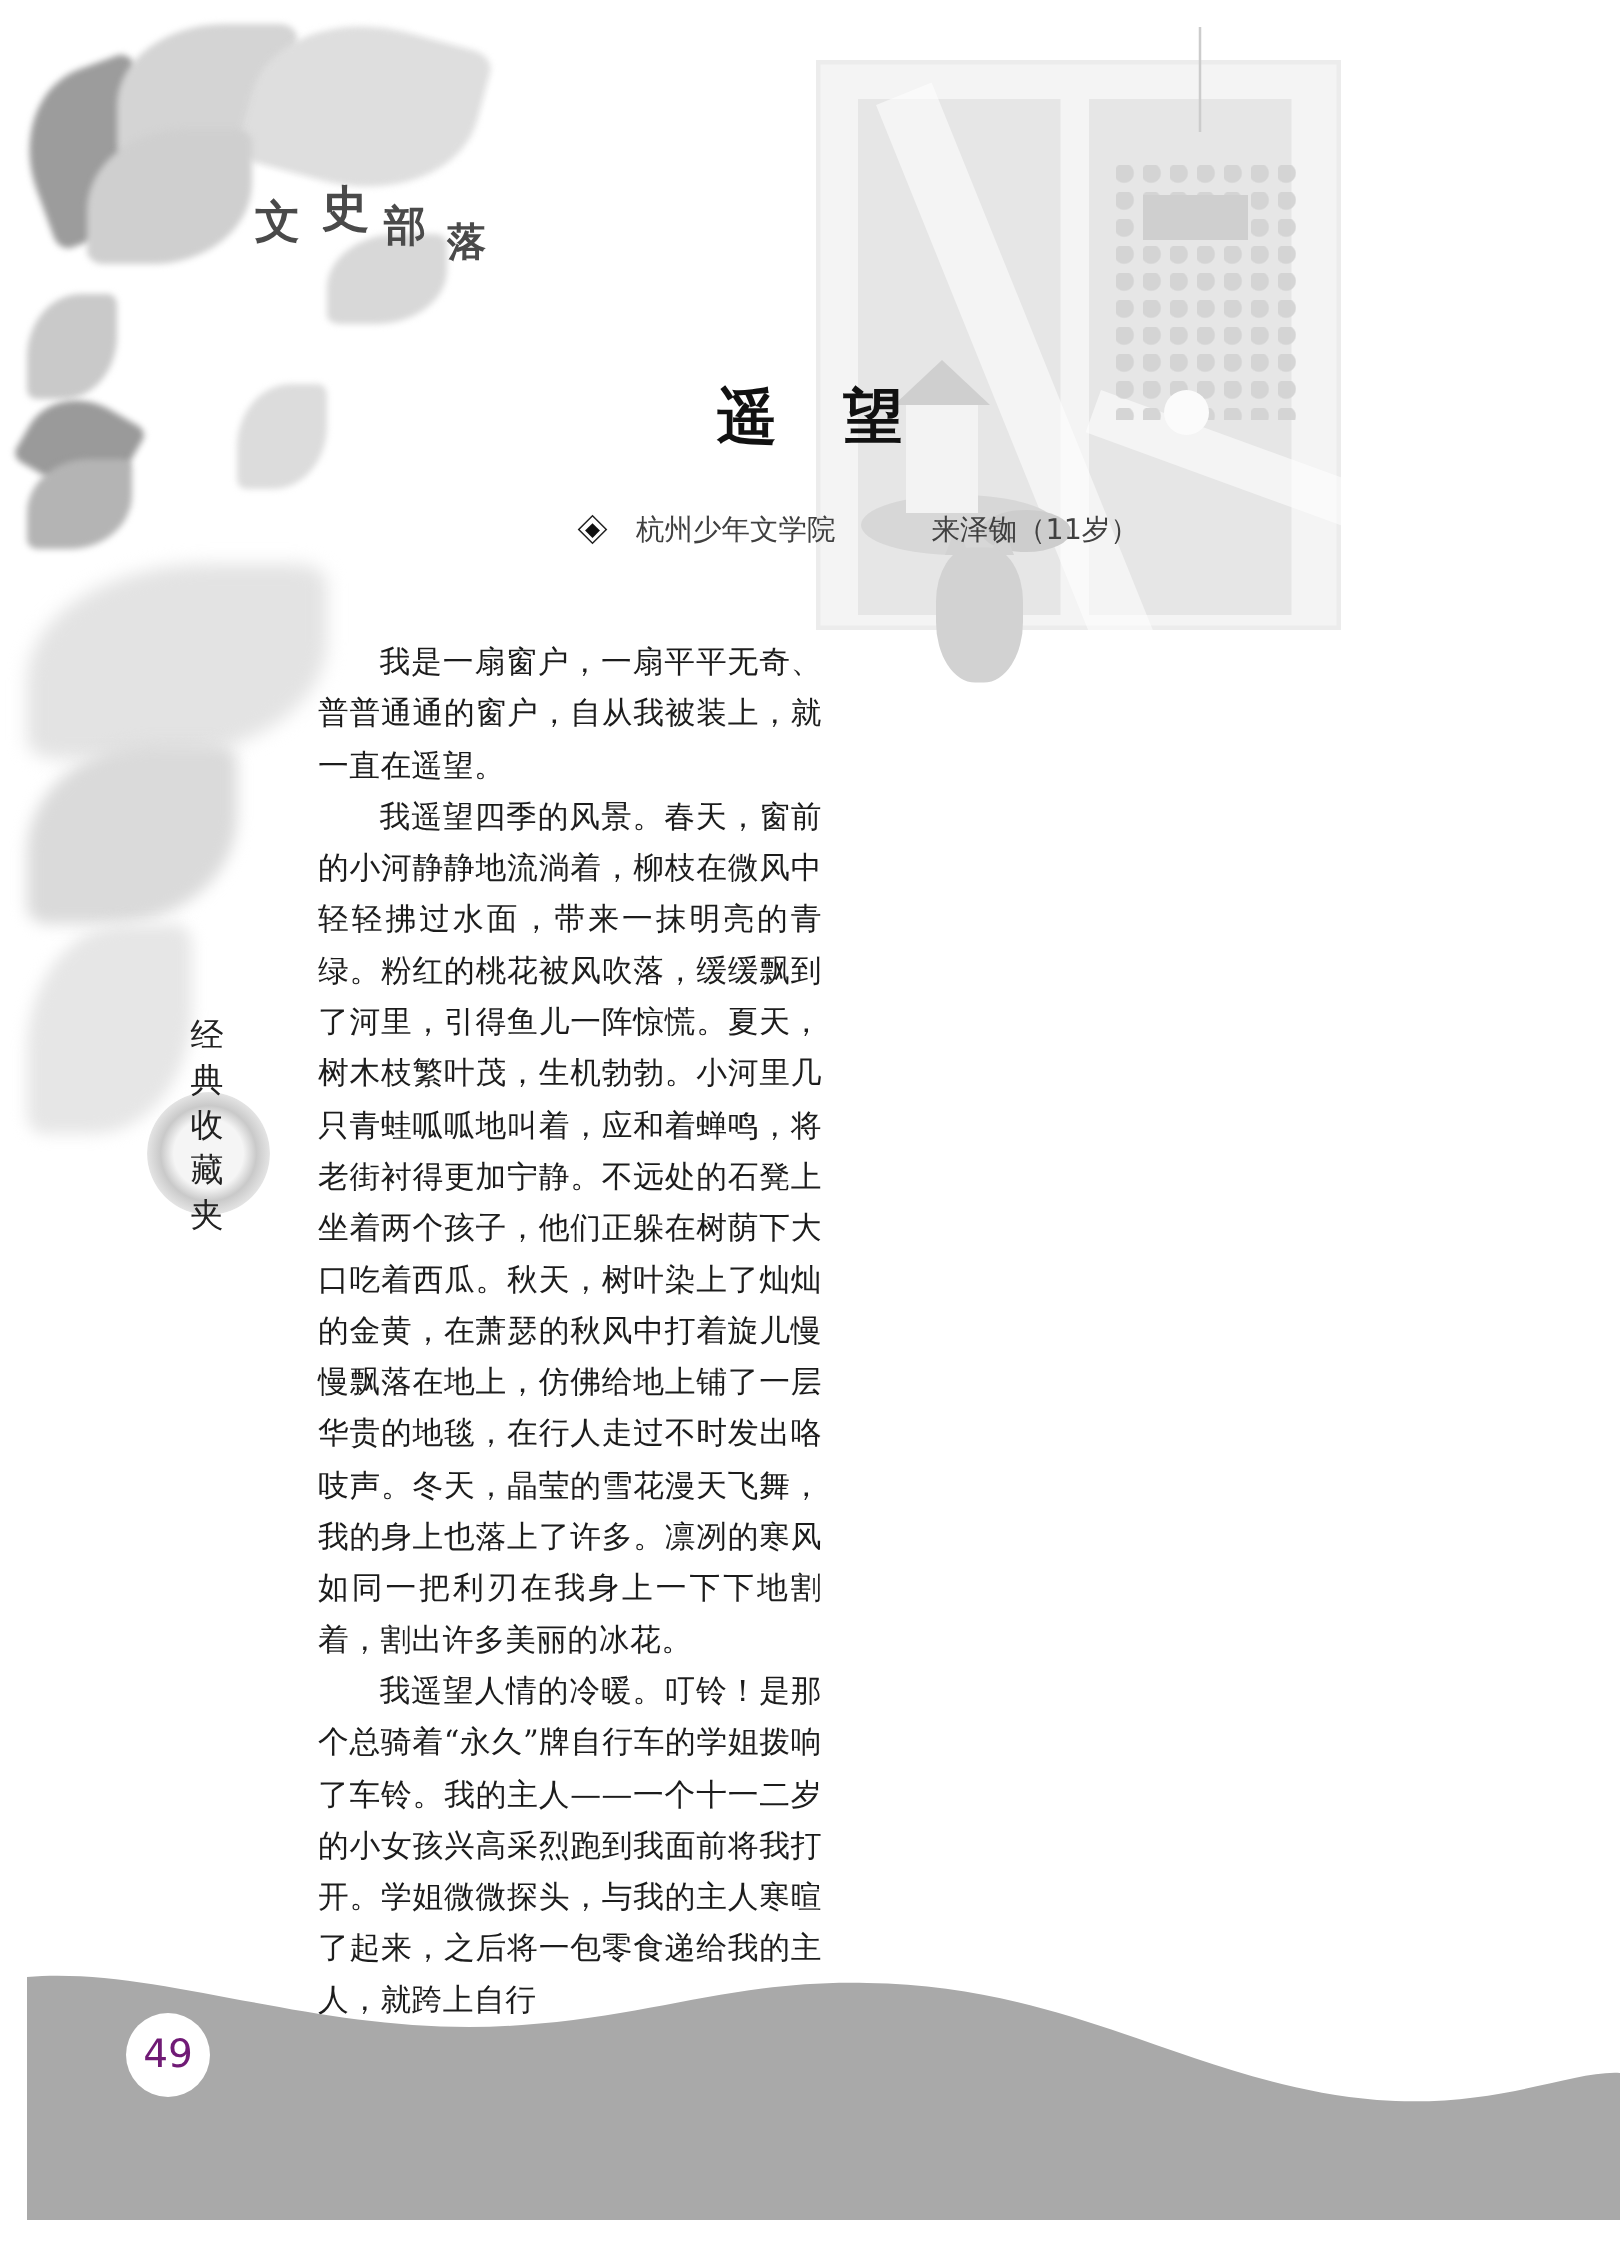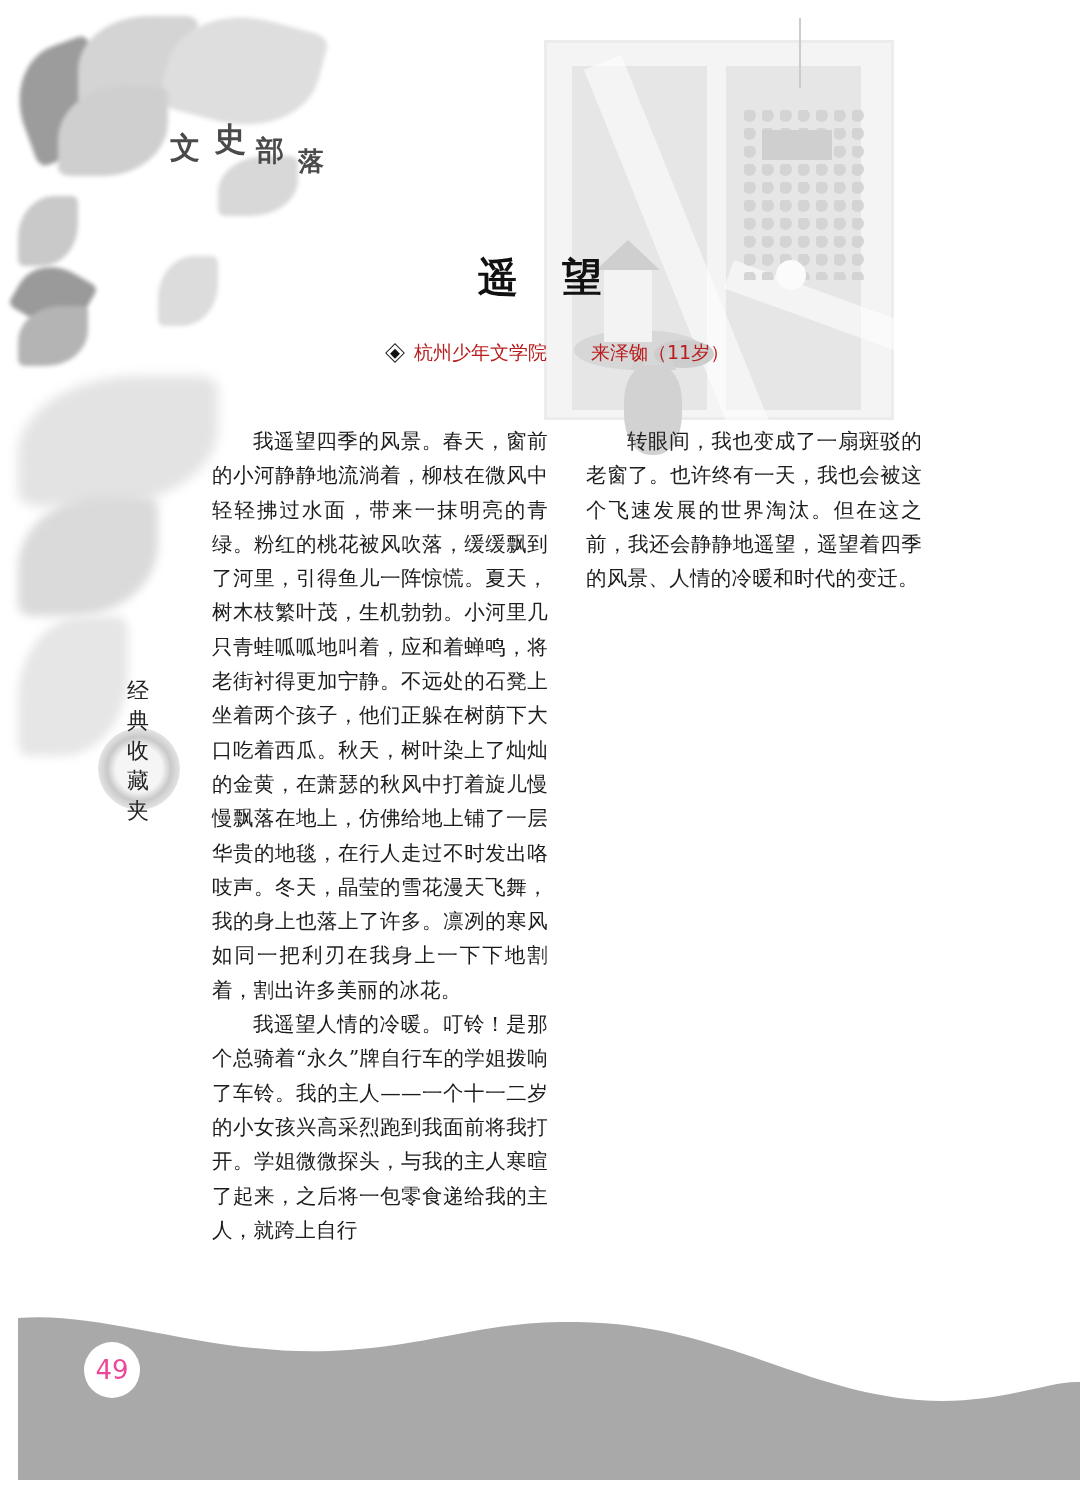--- a/index.html
+++ b/index.html
@@ -42,21 +42,21 @@
   .logo-c1 { left: 0; top: 10px; font-size: 30px; }
   .logo-c2 { left: 44px; top: 0; font-size: 32px; }
   .logo-c3 { left: 86px; top: 14px; font-size: 28px; }
   .logo-c4 { left: 128px; top: 26px; font-size: 26px; }
 
   
   .title { position: absolute; left: 0; width: 1080px; top: 250px; text-align: center;
     font-family: "DejaVu Sans", sans-serif; font-weight: bold; font-size: 40px; letter-spacing: 44px;
     padding-left: 44px; box-sizing: border-box; color: #111; }
   .byline { position: absolute; left: 388px; top: 340px; font-family: "DejaVu Sans", sans-serif;
-    font-size: 19px; color: #b91c1c; display: flex; align-items: center; gap: 12px; }
+    font-size: 19px; color: #404040; display: flex; align-items: center; gap: 22px; }
   .byline .diamond { width: 12px; height: 12px; border: 1.5px solid #222; transform: rotate(45deg);
     display: inline-flex; align-items: center; justify-content: center; }
   .byline .diamond i { display: block; width: 7px; height: 7px; background: #111; }
   .byline .gap { display: inline-block; width: 20px; }
 
   
   .side-tag { position: absolute; left: 88px; top: 676px; width: 110px; height: 160px; }
   .side-tag .badge-bg { position: absolute; left: 10px; top: 52px; width: 82px; height: 82px; border-radius: 50%;
     background: radial-gradient(circle, #f5f5f5 0 40%, #c9c9c9 55%, #e3e3e3 70%, transparent 72%); }
   .side-tag .chars { position: absolute; left: 30px; top: 0; width: 40px; text-align: center;
@@ -68,21 +68,21 @@
     text-align: justify; letter-spacing: 0.3px; }
   .col-left { left: 212px; }
   .col-right { left: 586px; }
   .col p { margin: 0; text-indent: 2em; }
   .col p.cont { text-indent: 0; }
 
   
   .wave { position: absolute; left: 18px; top: 1300px; width: 1062px; height: 180px; }
   .page-num { position: absolute; left: 84px; top: 1342px; width: 56px; height: 56px; border-radius: 50%;
     background: #ffffff; display: flex; align-items: center; justify-content: center;
-    font-family: "DejaVu Sans", sans-serif; font-size: 26px; color: #ec4899; }
+    font-family: "DejaVu Sans", sans-serif; font-size: 26px; color: #701a75; }
 </style>
 </head>
 <body>
 
 <div class="page">
 
   <div class="leaves">
     <div class="leaf" style="left:0;top:30px;width:90px;height:110px;background:#9c9c9c;transform:rotate(-20deg);"></div>
     <div class="leaf" style="left:60px;top:0;width:120px;height:90px;background:#d4d4d4;"></div>
     <div class="leaf" style="left:150px;top:0;width:150px;height:110px;background:#dedede;transform:rotate(15deg);"></div>
@@ -145,26 +145,26 @@
     <div class="chars">
       <span>经</span>
       <span>典</span>
       <span>收</span>
       <span>藏</span>
       <span>夹</span>
     </div>
   </div>
 
   <div class="col col-left">
+    <p>我是一扇窗户，一扇平平无奇、普普通通的窗户，自从我被装上，就一直在遥望。</p>
     <p>我遥望四季的风景。春天，窗前的小河静静地流淌着，柳枝在微风中轻轻拂过水面，带来一抹明亮的青绿。粉红的桃花被风吹落，缓缓飘到了河里，引得鱼儿一阵惊慌。夏天，树木枝繁叶茂，生机勃勃。小河里几只青蛙呱呱地叫着，应和着蝉鸣，将老街衬得更加宁静。不远处的石凳上坐着两个孩子，他们正躲在树荫下大口吃着西瓜。秋天，树叶染上了灿灿的金黄，在萧瑟的秋风中打着旋儿慢慢飘落在地上，仿佛给地上铺了一层华贵的地毯，在行人走过不时发出咯吱声。冬天，晶莹的雪花漫天飞舞，我的身上也落上了许多。凛冽的寒风如同一把利刃在我身上一下下地割着，割出许多美丽的冰花。</p>
     <p>我遥望人情的冷暖。叮铃！是那个总骑着“永久”牌自行车的学姐拨响了车铃。我的主人——一个十一二岁的小女孩兴高采烈跑到我面前将我打开。学姐微微探头，与我的主人寒暄了起来，之后将一包零食递给我的主人，就跨上自行</p>
   </div>
 
   <div class="col col-right">
-    <p>转眼间，我也变成了一扇斑驳的老窗了。也许终有一天，我也会被这个飞速发展的世界淘汰。但在这之前，我还会静静地遥望，遥望着四季的风景、人情的冷暖和时代的变迁。</p>
   </div>
 
   <svg class="wave" viewBox="0 0 1062 180" preserveAspectRatio="none">
     <path d="M0,18 C90,10 200,60 330,50 C420,44 470,20 560,22 C700,24 780,90 900,100 C980,106 1030,80 1062,82 L1062,180 L0,180 Z" fill="#a9a9a9"></path>
   </svg>
 
   <div class="page-num">49</div>
 </div>
 
 </body></html>

